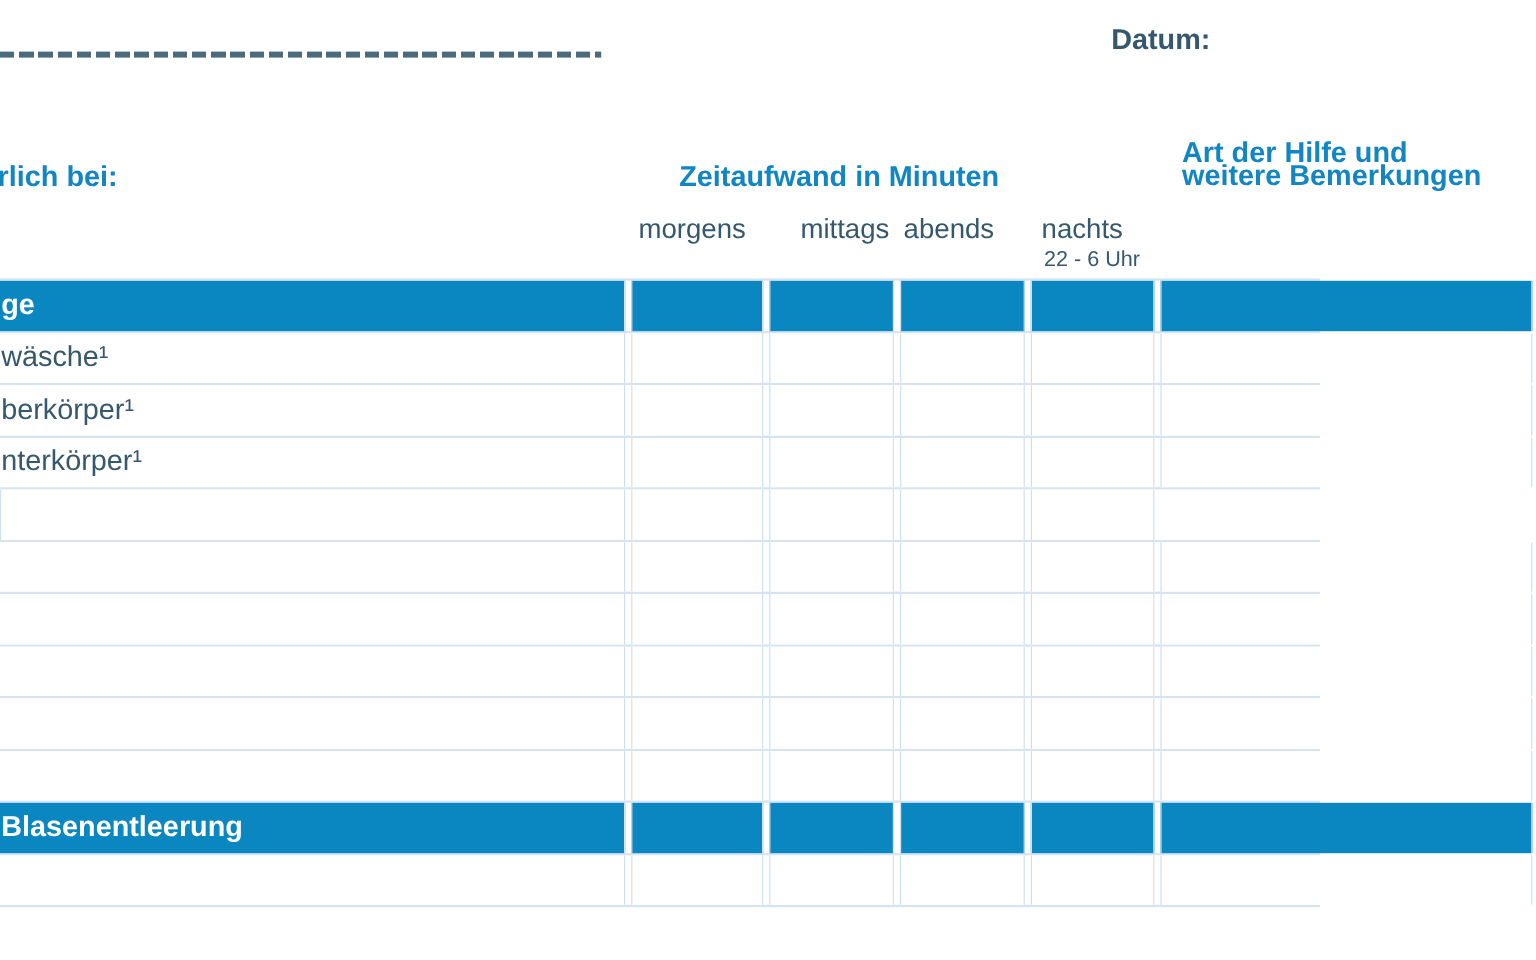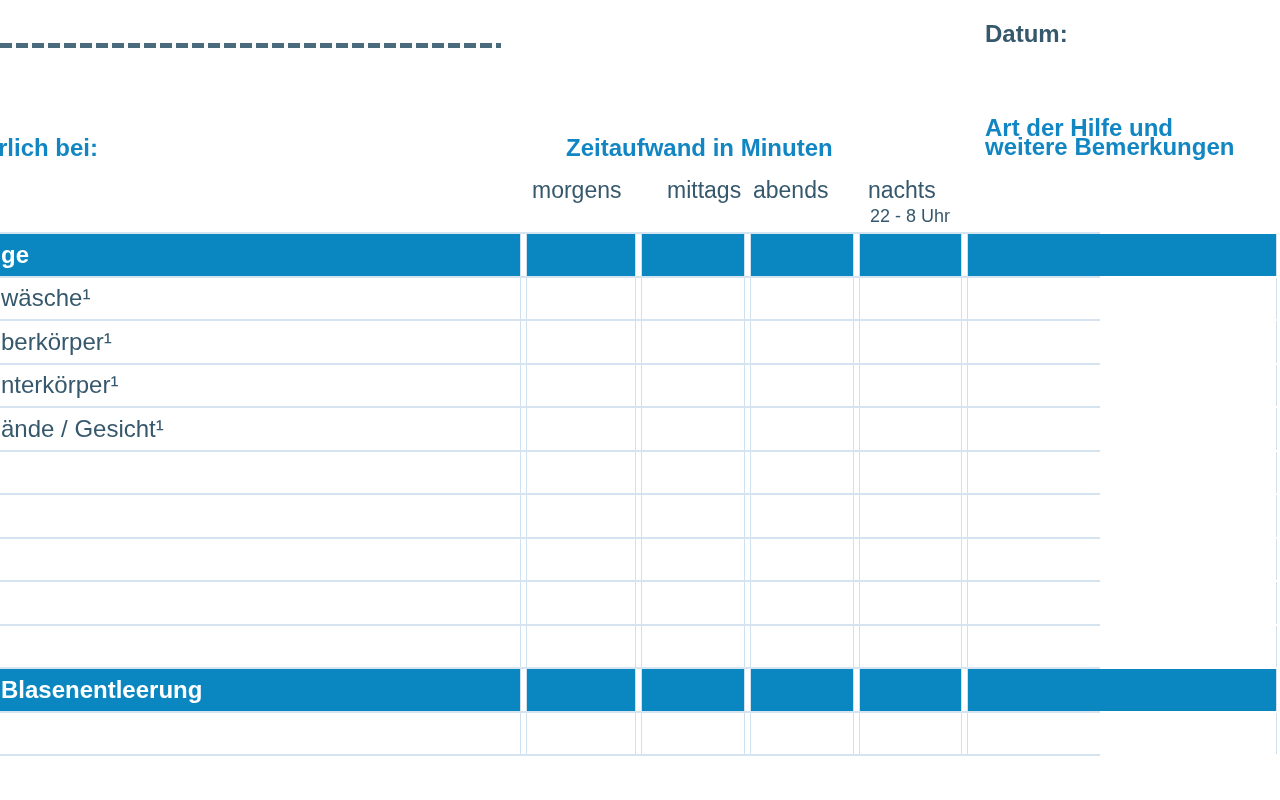--- a/index.html
+++ b/index.html
@@ -47,34 +47,34 @@
     padding-left:1px;white-space:nowrap;overflow:hidden;
   }
   .t-row.section > div{background:var(--bar);}
   .t-row.section .c-label{color:#ffffff;font-weight:bold;}
 </style>
 </head>
 <body>
 
 <div id="dash-line" class="abs"></div>
 
-<div class="abs h-dark" style="left:985px;top:21px;">Datum:</div>
+<div class="abs h-dark" style="left:926px;top:21px;">Datum:</div>
 
 <div class="abs h-blue" style="left:985px;top:91px;margin-top:24px;">Art der Hilfe und</div>
 <div class="abs h-blue" style="left:985px;top:134px;">weitere Bemerkungen</div>
 
 <div class="abs h-blue" style="left:-2px;top:135px;">rlich bei:</div>
 
 <div class="abs h-blue" style="left:566px;top:135px;">Zeitaufwand in Minuten</div>
 
 <div class="abs sub" style="left:532px;top:178px;">morgens</div>
 <div class="abs sub" style="left:655px;top:178px;margin-left:12px;">mittags</div>
 <div class="abs sub" style="left:753px;top:178px;">abends</div>
 <div class="abs sub" style="left:868px;top:178px;">nachts</div>
-<div class="abs sub-small" style="left:870px;top:206px;">22 - 8 Uhr</div>
+<div class="abs sub-small" style="left:870px;top:206px;">22 - 6 Uhr</div>
 
 <div id="care-table">
     <div class="t-row section">
       <div class="c-label">ge</div>
       <div class="cell"></div>
       <div class="cell"></div>
       <div class="cell"></div>
       <div class="cell"></div>
       <div class="cell"></div>
     </div>
@@ -96,21 +96,20 @@
     </div>
     <div class="t-row">
       <div class="c-label">nterkörper¹</div>
       <div class="cell"></div>
       <div class="cell"></div>
       <div class="cell"></div>
       <div class="cell"></div>
       <div class="cell"></div>
     </div>
     <div class="t-row">
-      <div class="c-label">ände / Gesicht¹</div>
       <div class="cell"></div>
       <div class="cell"></div>
       <div class="cell"></div>
       <div class="cell"></div>
       <div class="cell"></div>
     </div>
     <div class="t-row">
       <div class="c-label"></div>
       <div class="cell"></div>
       <div class="cell"></div>

